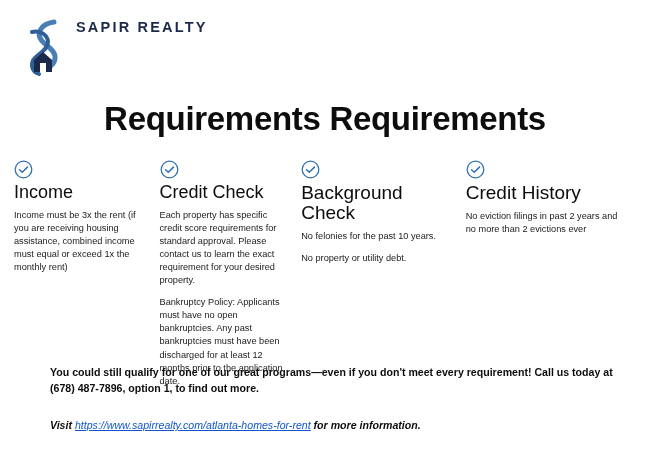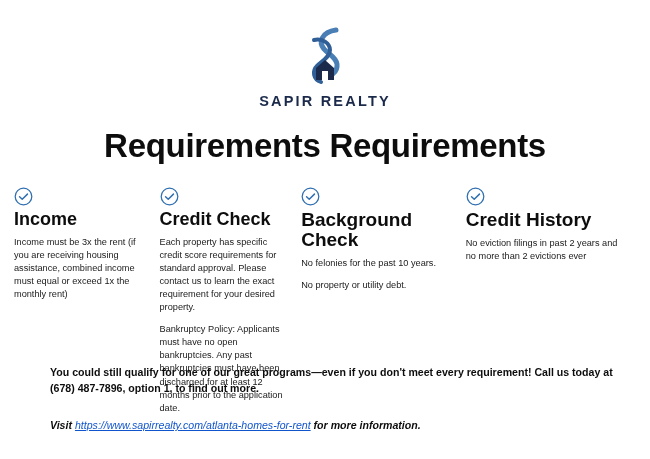--- a/index.html
+++ b/index.html
@@ -20,23 +20,22 @@
     height: 459px;
     position: relative;
     box-sizing: border-box;
     padding: 0 10px;
   }
 
   
   .logo-block {
     width: 100%;
     display: flex;
-    flex-direction: column;
-    align-items: center;
-    padding-top: 24px;
+    flex-direction: row;
+    padding-top: 16px;
   }
   .logo-mark {
     width: 66px;
     height: 66px;
     display: block;
   }
   .logo-word {
     margin-top: 3px;
     font-size: 14.5px;
     letter-spacing: 2.2px;
@@ -71,21 +70,21 @@
   .col-3 { width: 172px; }
   .col-4 { width: 178px; }
 
   .check-icon {
     display: block;
     width: 19px;
     height: 19px;
     margin-bottom: 4px;
   }
   .col-head {
-    font-weight: 700;
+    font-weight: 400;
     color: #0d0d0d;
     line-height: 1.05;
     margin-bottom: 7px;
   }
   .col-1 .col-head { font-size: 18px; }
   .col-2 .col-head { font-size: 18px; }
   .col-3 .col-head { font-size: 19px; }
   .col-4 .col-head { font-size: 19px; }
 
   .col p {

